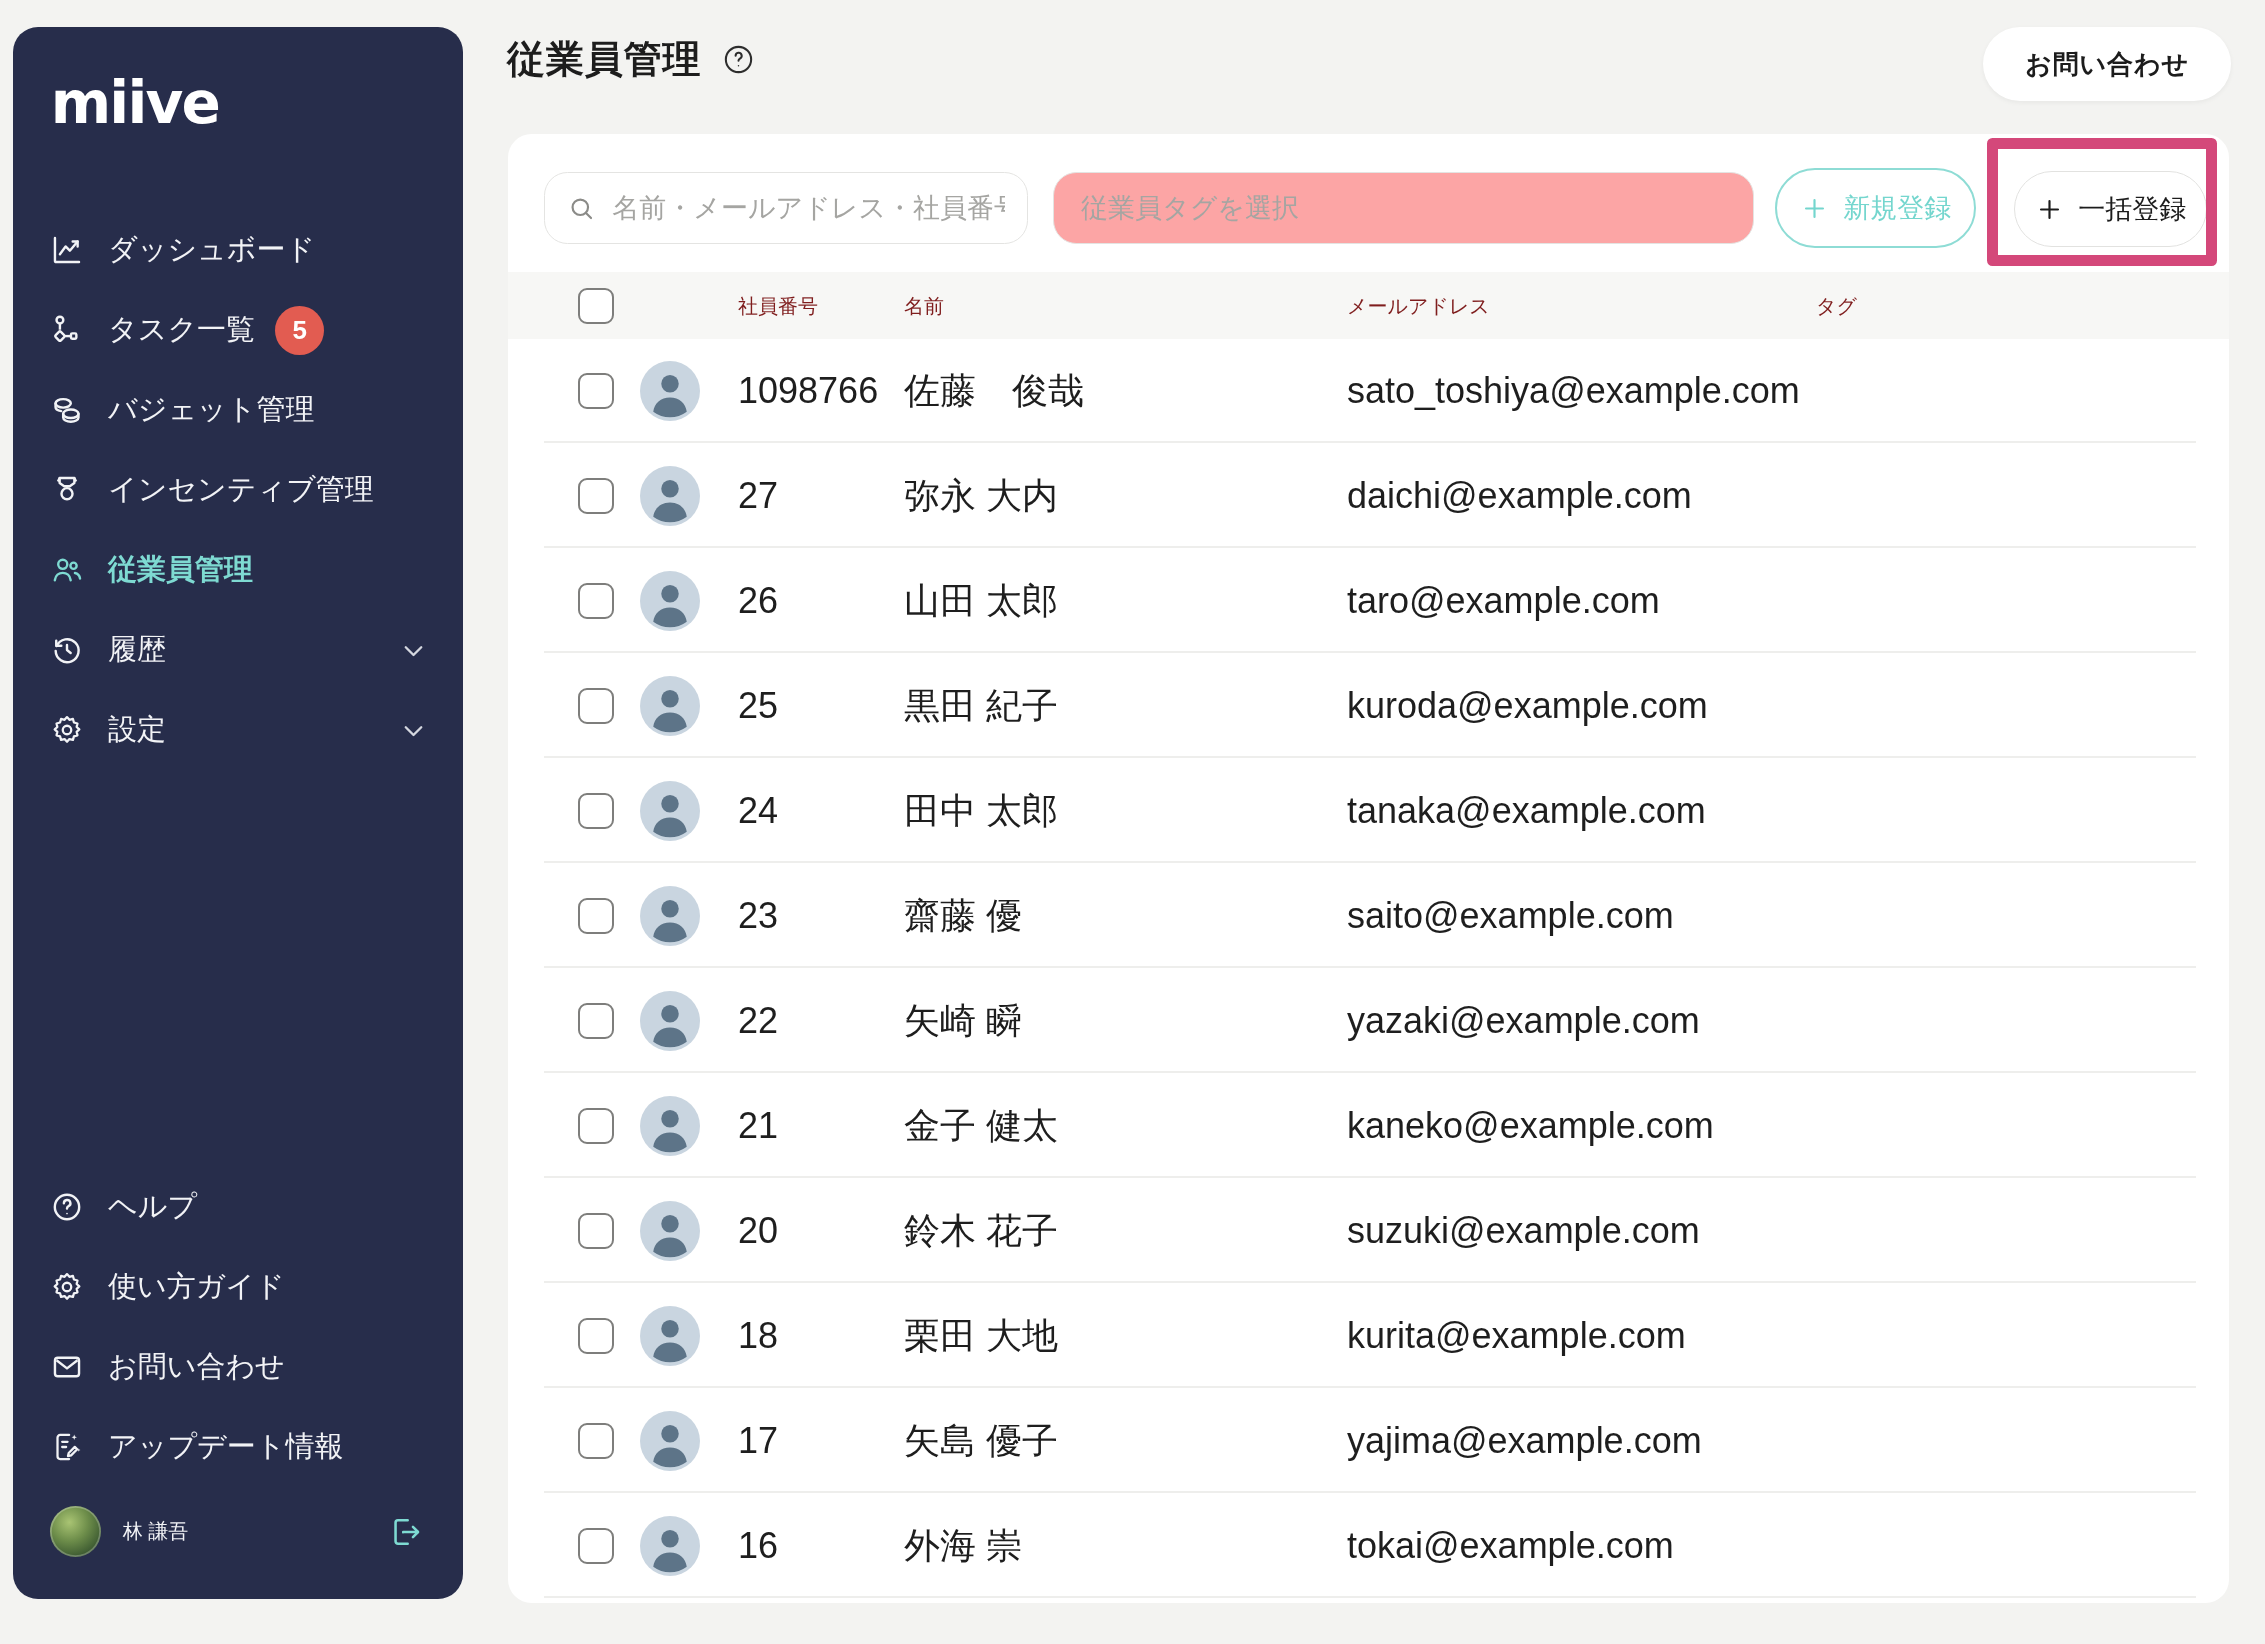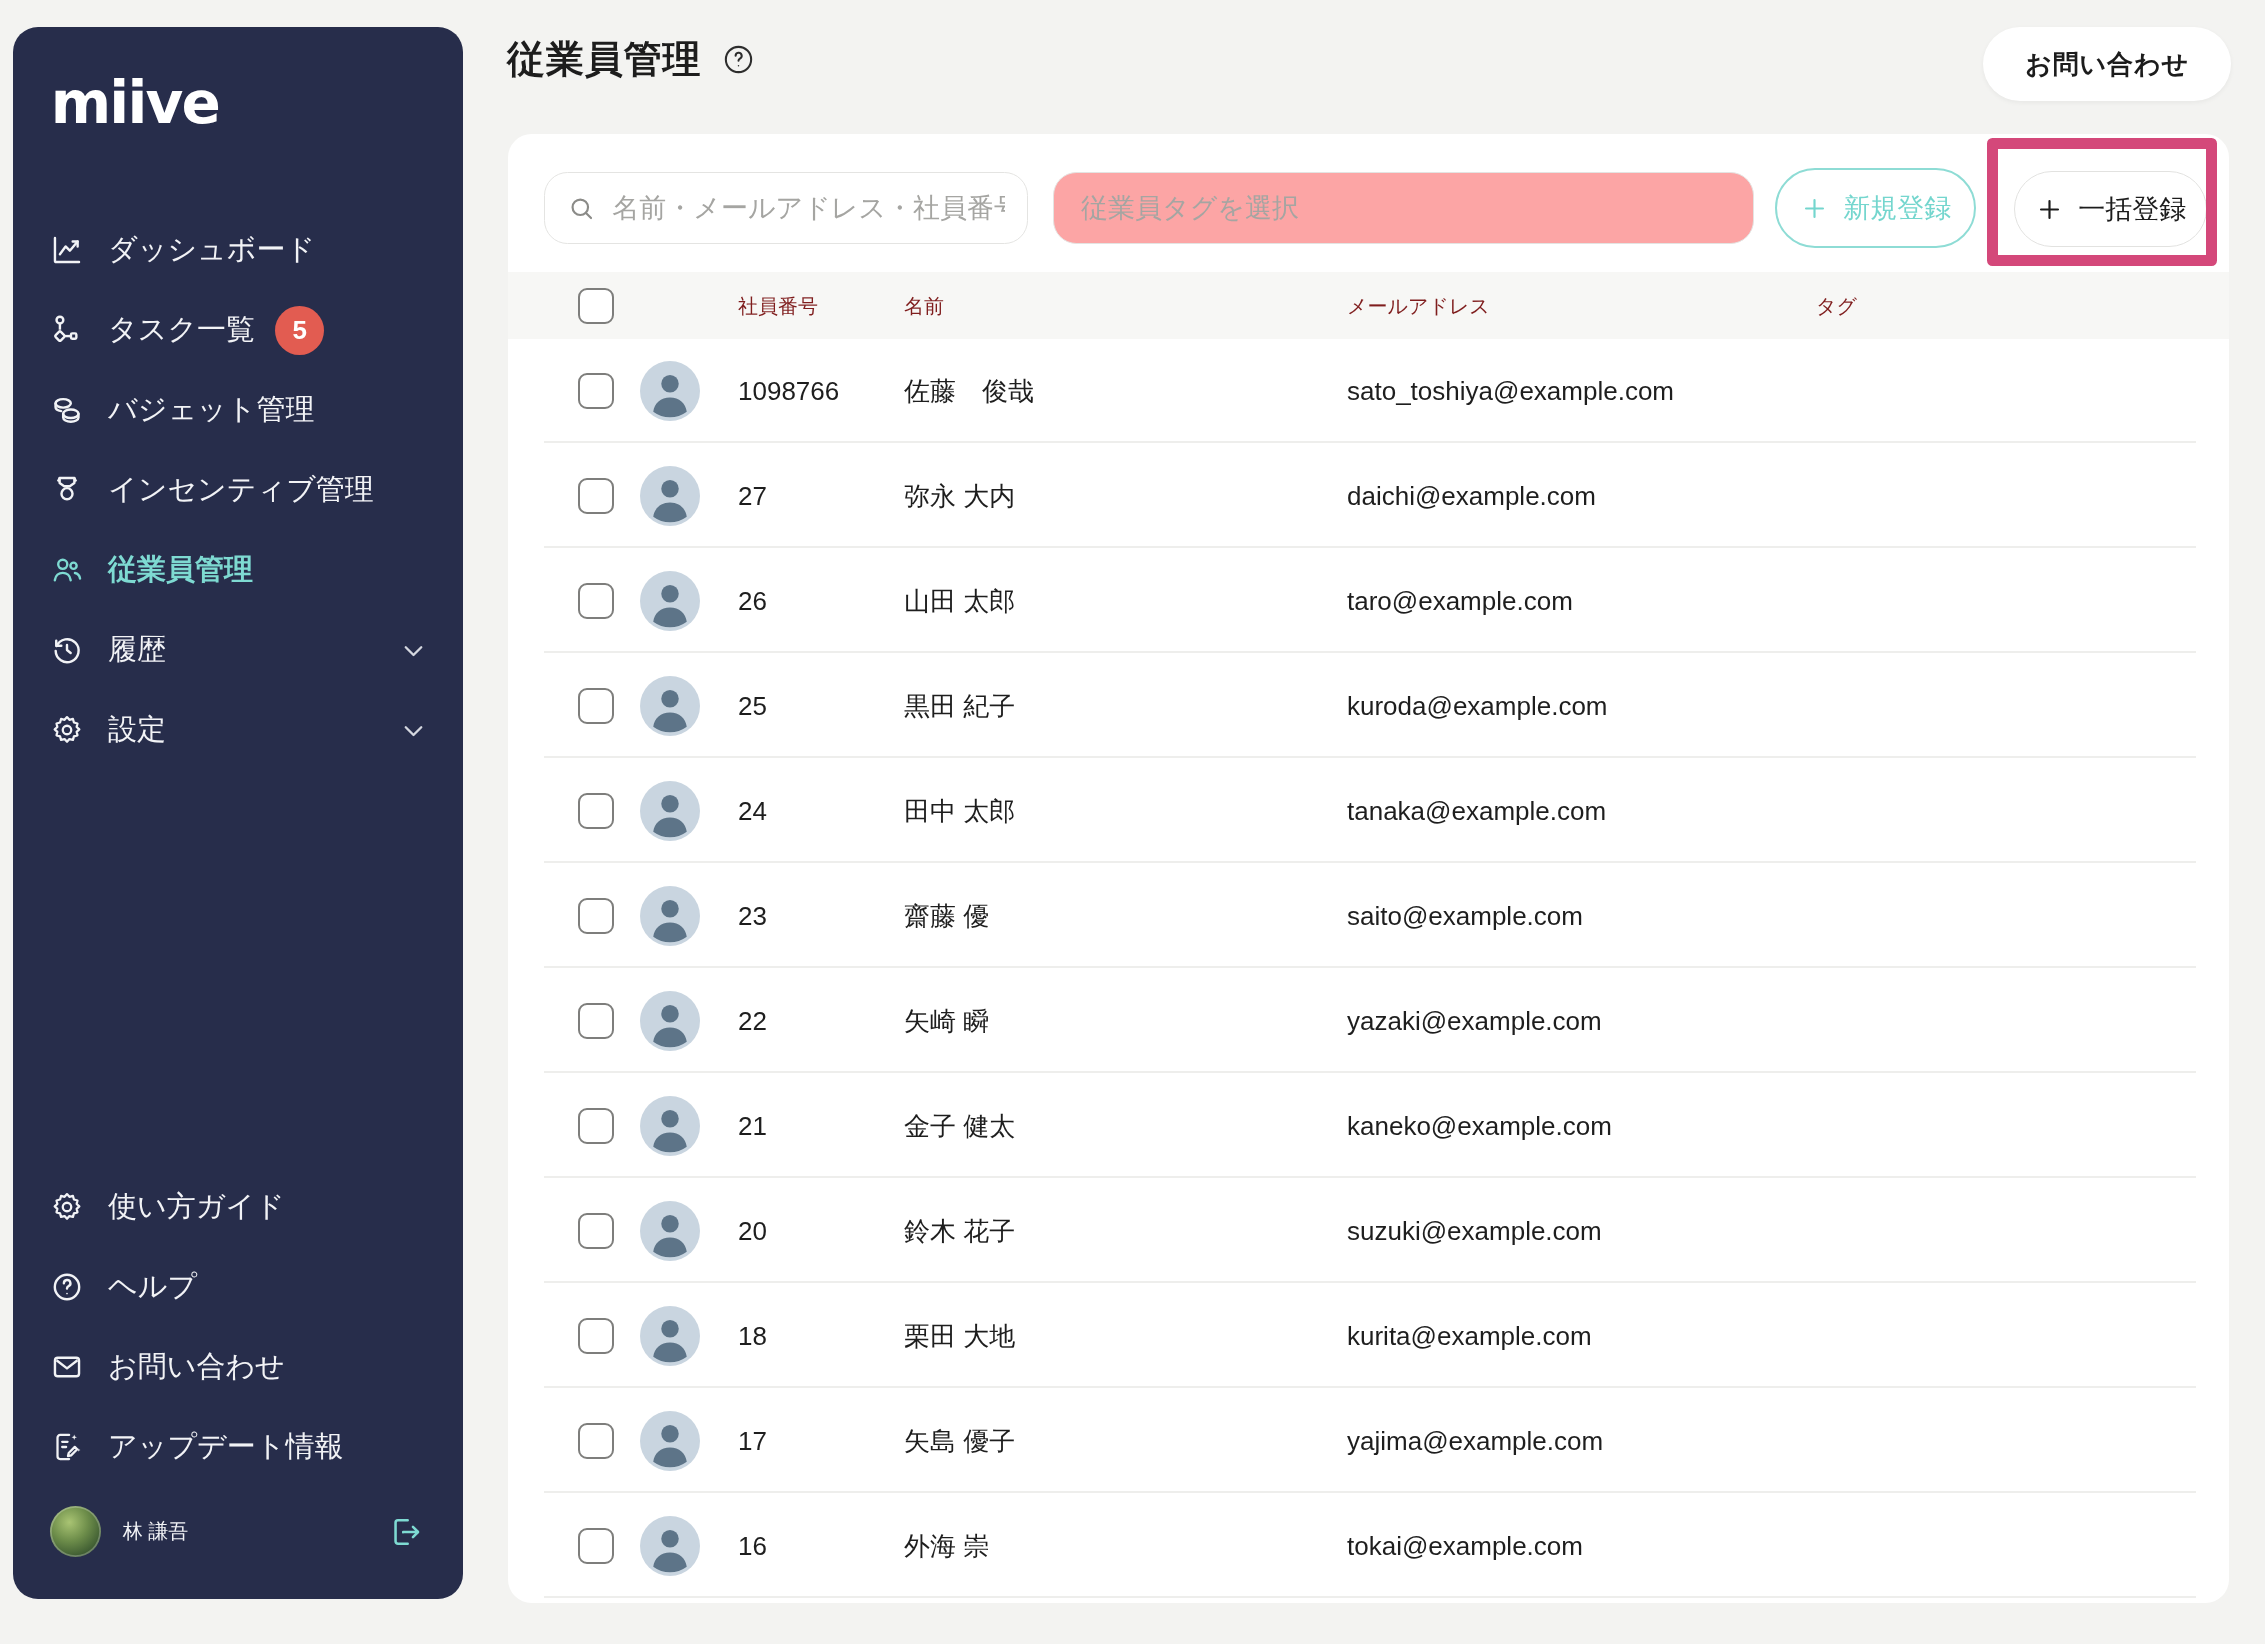--- a/index.html
+++ b/index.html
@@ -114,21 +114,21 @@
   .cell-email{ left:839px; }
   .cell-tag  { left:1308px;}
   .thead .cell { font-size:20px; color:#7f1d1d; }
   .cb {
     position:absolute; top:50%; transform:translateY(-50%);
     width:36px; height:36px; border:2.7px solid #7e7e7c; border-radius:9px;
     background:#fff; cursor:pointer;
   }
   .tbody { position:absolute; left:0; top:204px; width:100%; }
   .trow { position:relative; height:105px; }
-  .trow .cell { font-size:26px; color:#1e1e1e; }
+  .trow .cell { font-size:36px; color:#1e1e1e; }
   .avatar {
     position:absolute; top:50%; transform:translateY(-50%);
     width:60px; height:60px; border-radius:50%; overflow:hidden; background:#c9d5e0;
   }
   .sep { position:absolute; left:36px; right:33px; bottom:0; height:1.8px; background:#eeeeec; }
 </style>
 </head>
 <body>
 
 <aside class="sidebar">
@@ -215,36 +215,36 @@
         <span class="chev">
           <svg viewBox="0 0 24 24" fill="none" stroke="currentColor" stroke-width="1.8" stroke-linecap="round" stroke-linejoin="round">
             <path d="m6 9.5 6 6 6-6"></path>
           </svg>
         </span>
       </div>
     </nav>
   <nav class="side-nav footer">
       <div class="side-item">
         <span class="s-icon">
-          <svg viewBox="0 0 24 24" fill="none" stroke="currentColor" stroke-width="1.6" stroke-linejoin="round">
-            <circle cx="12" cy="12" r="3"></circle>
-            <path d="M12 2.9l1.7 1.9 2.5-.6.7 2.5 2.5.7-.6 2.5 1.9 1.7-1.9 1.7.6 2.5-2.5.7-.7 2.5-2.5-.6-1.7 1.9-1.7-1.9-2.5.6-.7-2.5-2.5-.7.6-2.5-1.9-1.7 1.9-1.7-.6-2.5 2.5-.7.7-2.5 2.5.6z"></path>
-          </svg>
-        </span>
-        <span class="s-label">使い方ガイド</span>
-      </div>
-      <div class="side-item">
-        <span class="s-icon">
           <svg viewBox="0 0 24 24" fill="none" stroke="currentColor" stroke-width="1.7" stroke-linecap="round">
             <circle cx="12" cy="12" r="8.6"></circle>
             <path d="M9.8 9.3a2.3 2.3 0 1 1 3.3 2.1c-.8.4-1.1.9-1.1 1.7"></path>
             <circle cx="12" cy="16.6" r="0.6" fill="currentColor" stroke="none"></circle>
           </svg>
         </span>
         <span class="s-label">ヘルプ</span>
+      </div>
+      <div class="side-item">
+        <span class="s-icon">
+          <svg viewBox="0 0 24 24" fill="none" stroke="currentColor" stroke-width="1.6" stroke-linejoin="round">
+            <circle cx="12" cy="12" r="3"></circle>
+            <path d="M12 2.9l1.7 1.9 2.5-.6.7 2.5 2.5.7-.6 2.5 1.9 1.7-1.9 1.7.6 2.5-2.5.7-.7 2.5-2.5-.6-1.7 1.9-1.7-1.9-2.5.6-.7-2.5-2.5-.7.6-2.5-1.9-1.7 1.9-1.7-.6-2.5 2.5-.7.7-2.5 2.5.6z"></path>
+          </svg>
+        </span>
+        <span class="s-label">使い方ガイド</span>
       </div>
       <div class="side-item">
         <span class="s-icon">
           <svg viewBox="0 0 24 24" fill="none" stroke="currentColor" stroke-width="1.7" stroke-linejoin="round">
             <rect x="3.5" y="5.5" width="17" height="13" rx="2"></rect>
             <path d="m4.6 7.2 7.4 5.8 7.4-5.8"></path>
           </svg>
         </span>
         <span class="s-label">お問い合わせ</span>
       </div>

